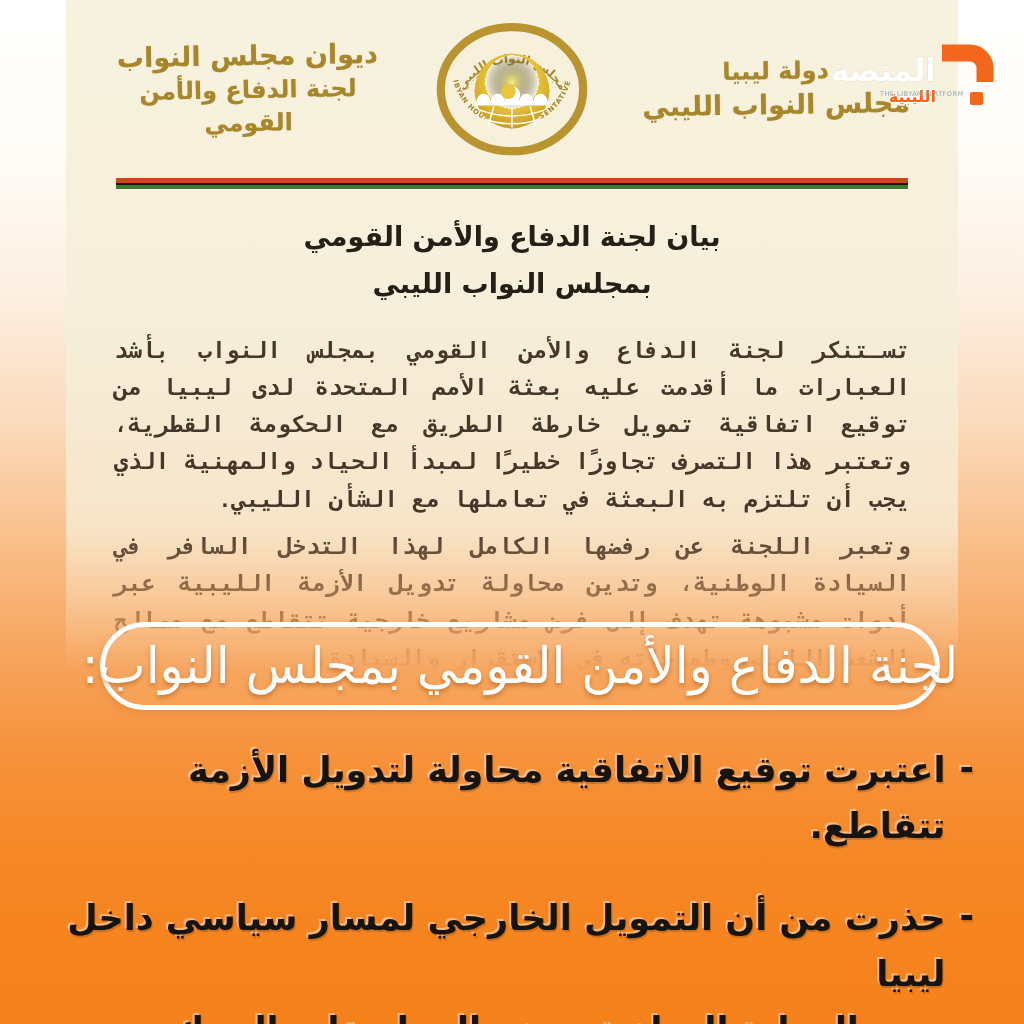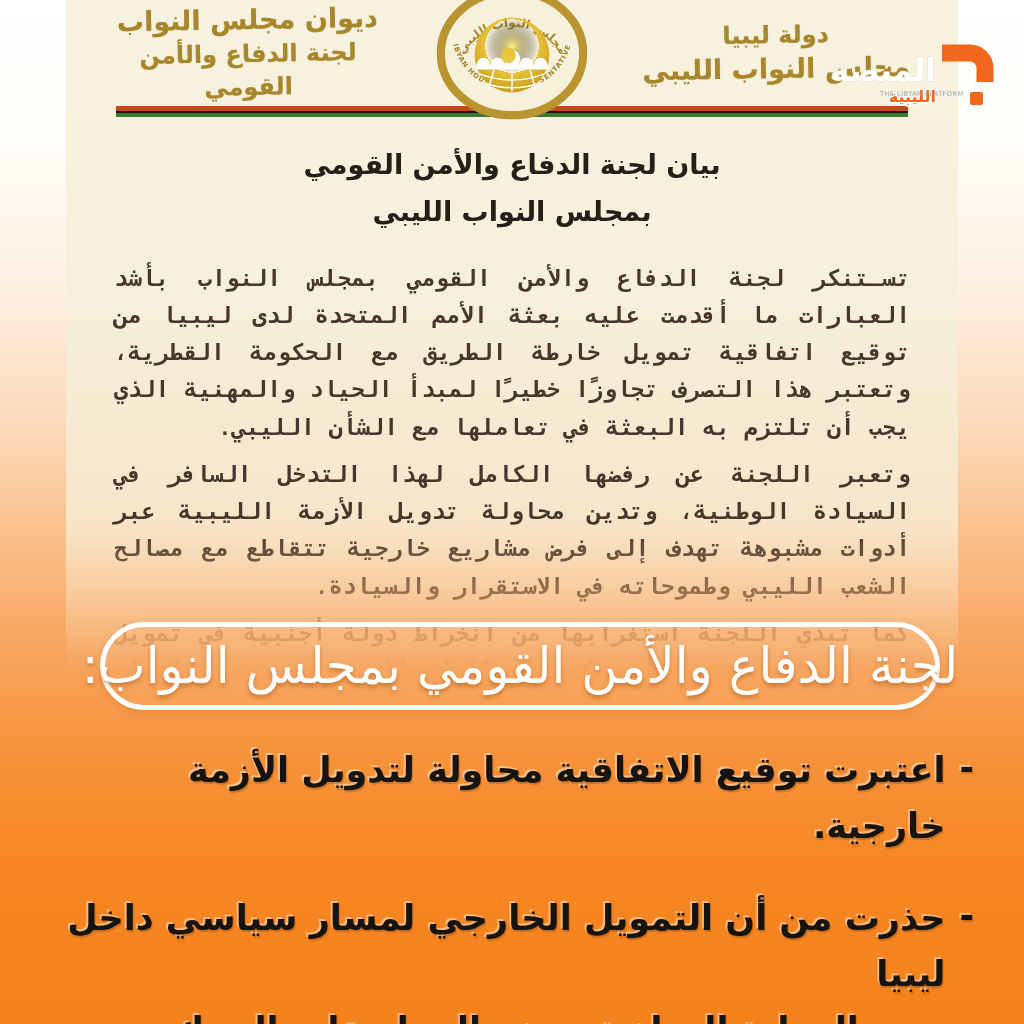--- a/index.html
+++ b/index.html
@@ -18,21 +18,21 @@
   
   .document{
     position:absolute;left:66px;top:0;width:892px;height:672px;
     background:linear-gradient(180deg,#f7f2df 0%,#f6efdb 45%,#f7e6cb 75%,#f8d9b2 100%);
     -webkit-mask-image:linear-gradient(to bottom,#000 0%,#000 78%,rgba(0,0,0,.45) 90%,transparent 100%);
             mask-image:linear-gradient(to bottom,#000 0%,#000 78%,rgba(0,0,0,.45) 90%,transparent 100%);
     box-sizing:border-box;padding:0 44px;
   }
   .doc-header{
     display:flex;align-items:center;justify-content:space-between;
-    height:106px;margin:0 -6px;gap:36px;
+    height:150px;margin:14px -6px;gap:36px;
   }
   .calligraphy{color:#a8872c;font-weight:bold;text-align:center;line-height:1.35;
     text-shadow:0 0 1px rgba(168,135,44,.5);}
   .calligraphy .c1{font-size:27px;letter-spacing:1px;}
   .calligraphy .c2{font-size:24px;letter-spacing:.5px;}
   .calligraphy.left{width:300px;transform:rotate(-1deg);}
   .calligraphy.right{width:300px;transform:rotate(-1deg);}
   .emblem{width:168px;height:146px;flex:none;margin-top:4px;}
 
   .flag-rule{margin:0 6px;}
@@ -160,21 +160,21 @@
     <text x="62" y="60" text-anchor="start" font-size="6.5" letter-spacing=".5" fill="#93a7ad">THE LIBYAN PLATFORM</text>
   </svg>
 
   <div class="banner">
     <div class="banner-text">لجنة الدفاع والأمن القومي بمجلس النواب:</div>
   </div>
 
   <div class="bullets">
     <div class="bullet">
       <span class="marker">-</span>
-      <span class="btext">اعتبرت توقيع الاتفاقية محاولة لتدويل الأزمة خارجية.</span>
+      <span class="btext">اعتبرت توقيع الاتفاقية محاولة لتدويل الأزمة تتقاطع.</span>
     </div>
     <div class="bullet">
       <span class="marker">-</span>
       <span class="btext">حذرت من أن التمويل الخارجي لمسار سياسي داخل ليبيا
 يهدد العملية الوطنية ويضع الحوار على المحك.</span>
     </div>
   </div>
 
 </div>
 

